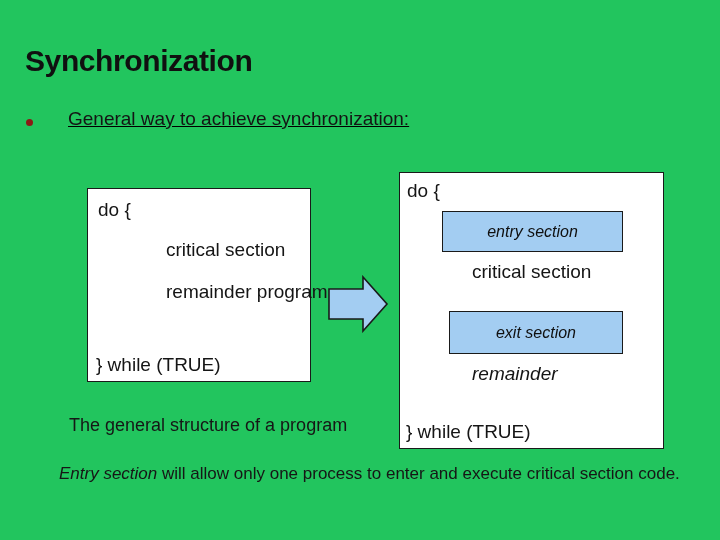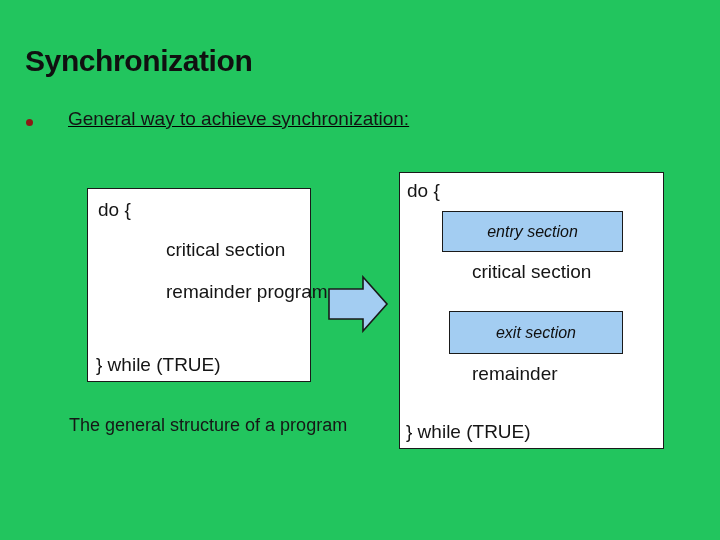--- a/index.html
+++ b/index.html
@@ -87,21 +87,21 @@
     background: #ffffff;
     box-sizing: border-box;
   }
 
   .code-line {
     position: absolute;
     font-size: 19px;
     color: #151515;
     white-space: nowrap;
   }
-  .code-line.italic { }
+  .code-line.italic { font-style: italic; }
 
   
   .lb-do      { left: 10px;  top: 10px; }
   .lb-crit    { left: 78px;  top: 50px; }
   .lb-rem     { left: 78px;  top: 92px; }
   .lb-while   { left: 8px;   top: 165px; }
 
   
   .rb-do      { left: 7px;   top: 7px; }
   .rb-crit    { left: 72px;  top: 88px; }
@@ -205,15 +205,18 @@
         <span>exit section</span>
       </div>
 
       <div class="code-line rb-rem italic">remainder</div>
 
       <div class="code-line rb-while">} while (TRUE)</div>
     </div>
 
     <div class="caption-left">The general structure of a program</div>
 
+    <div class="caption-bottom">
+      <span class="em">Entry section</span><span> will allow only one process to enter and execute critical section code.</span>
+    </div>
 
   </div>
 </div>
 
 </body></html>

